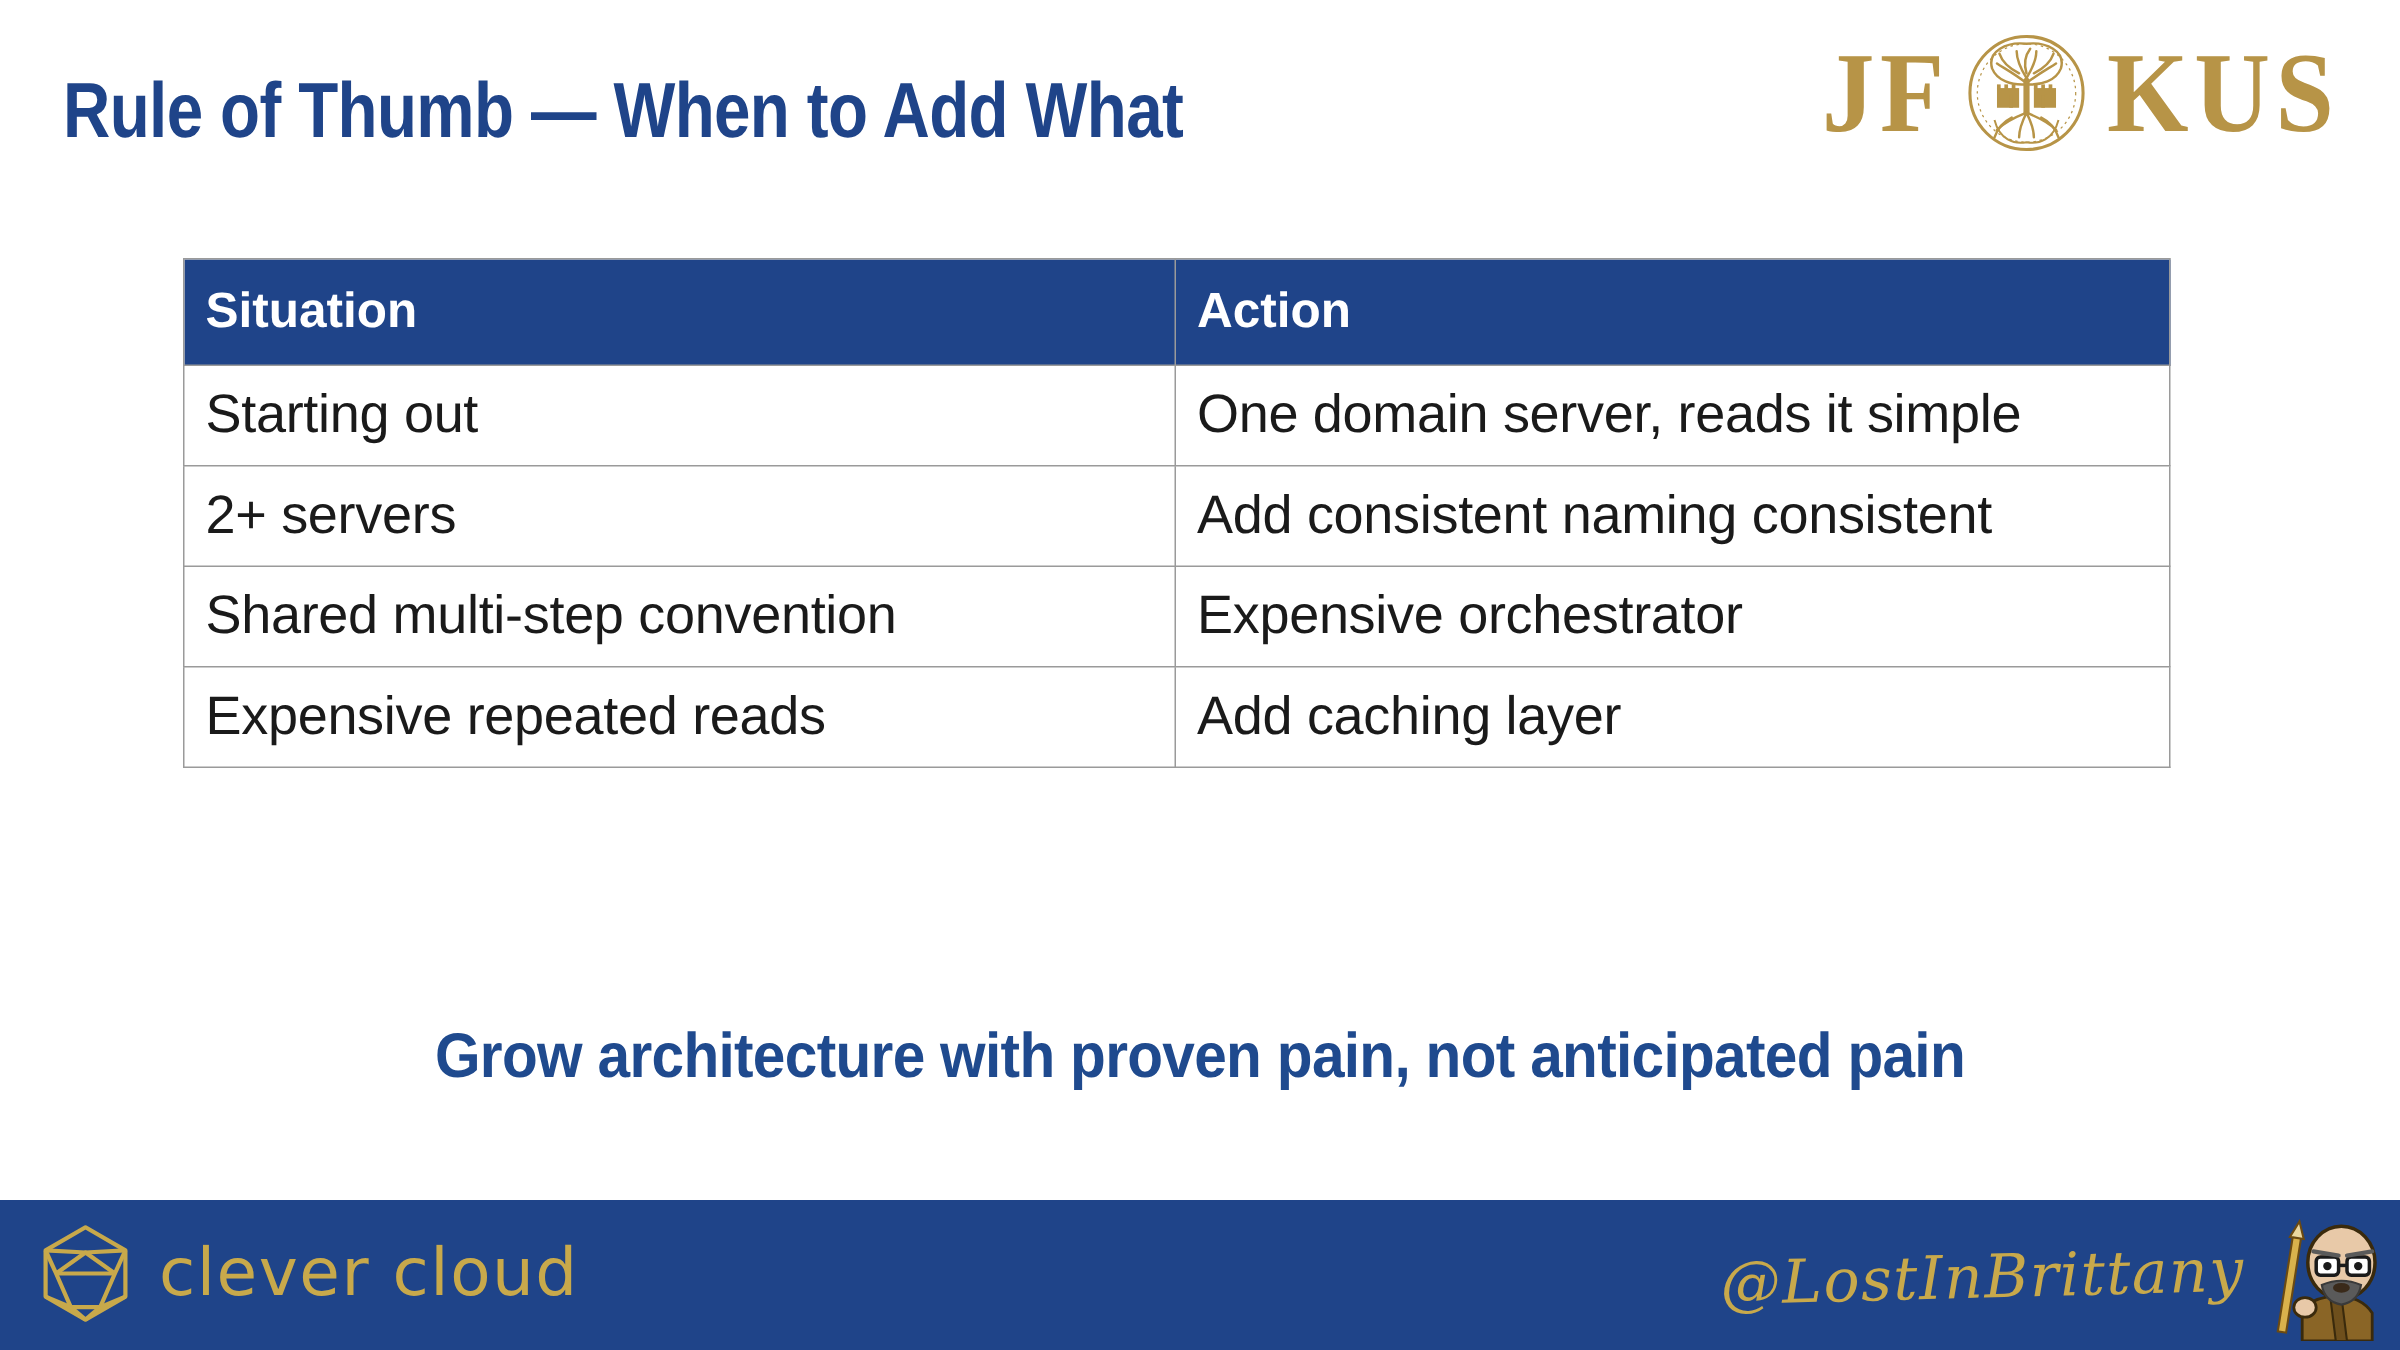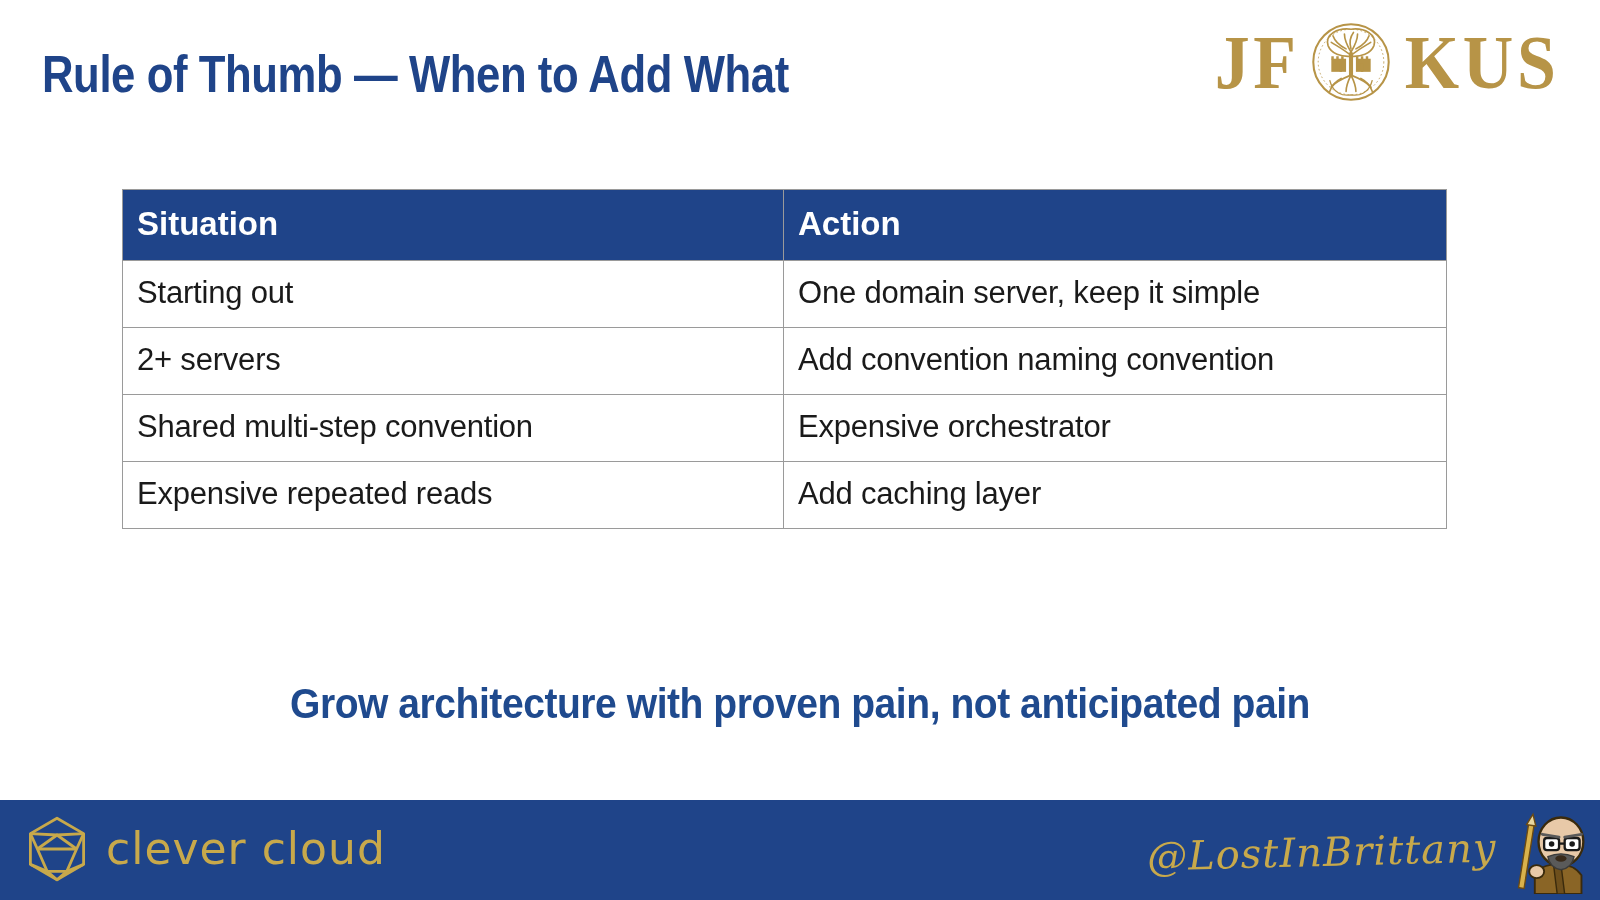--- a/index.html
+++ b/index.html
@@ -54,21 +54,21 @@
     width: 82px;
     height: 82px;
     position: relative;
     flex: 0 0 auto;
   }
 
   
   .rule-table {
     position: absolute;
     left: 122px;
-    top: 189px;
+    top: 172px;
     width: 1324px;
     border-collapse: collapse;
     table-layout: fixed;
     border-radius: 21px;
   }
   .rule-table col.c-situation { width: 661px; }
   .rule-table col.c-action    { width: 663px; }
 
   .rule-table th {
     background: #1F4489;
@@ -79,21 +79,21 @@
     padding: 12px 0 14px 14px;
     height: 44px;
     border: 1px solid #9a9a9a;
     vertical-align: middle;
     letter-spacing: 0px;
   }
   .rule-table td {
     background: #ffffff;
     color: #1a1a1a;
     text-align: left;
-    font-size: 31px;
+    font-size: 36px;
     font-weight: normal;
     padding: 8px 0 10px 14px;
     height: 48px;
     border: 1px solid #9a9a9a;
     vertical-align: middle;
     letter-spacing: -0.2px;
     white-space: nowrap;
   }
 
   
@@ -216,25 +216,25 @@
     </colgroup>
   <thead>
     <tr>
       <th>Situation</th>
       <th>Action</th>
     </tr>
   </thead>
   <tbody>
     <tr>
       <td>Starting out</td>
-      <td>One domain server, keep it simple</td>
+      <td>One domain server, reads it simple</td>
     </tr>
     <tr>
       <td>2+ servers</td>
-      <td>Add convention naming convention</td>
+      <td>Add consistent naming consistent</td>
     </tr>
     <tr>
       <td>Shared multi-step convention</td>
       <td>Expensive orchestrator</td>
     </tr>
     <tr>
       <td>Expensive repeated reads</td>
       <td>Add caching layer</td>
     </tr>
   </tbody>

